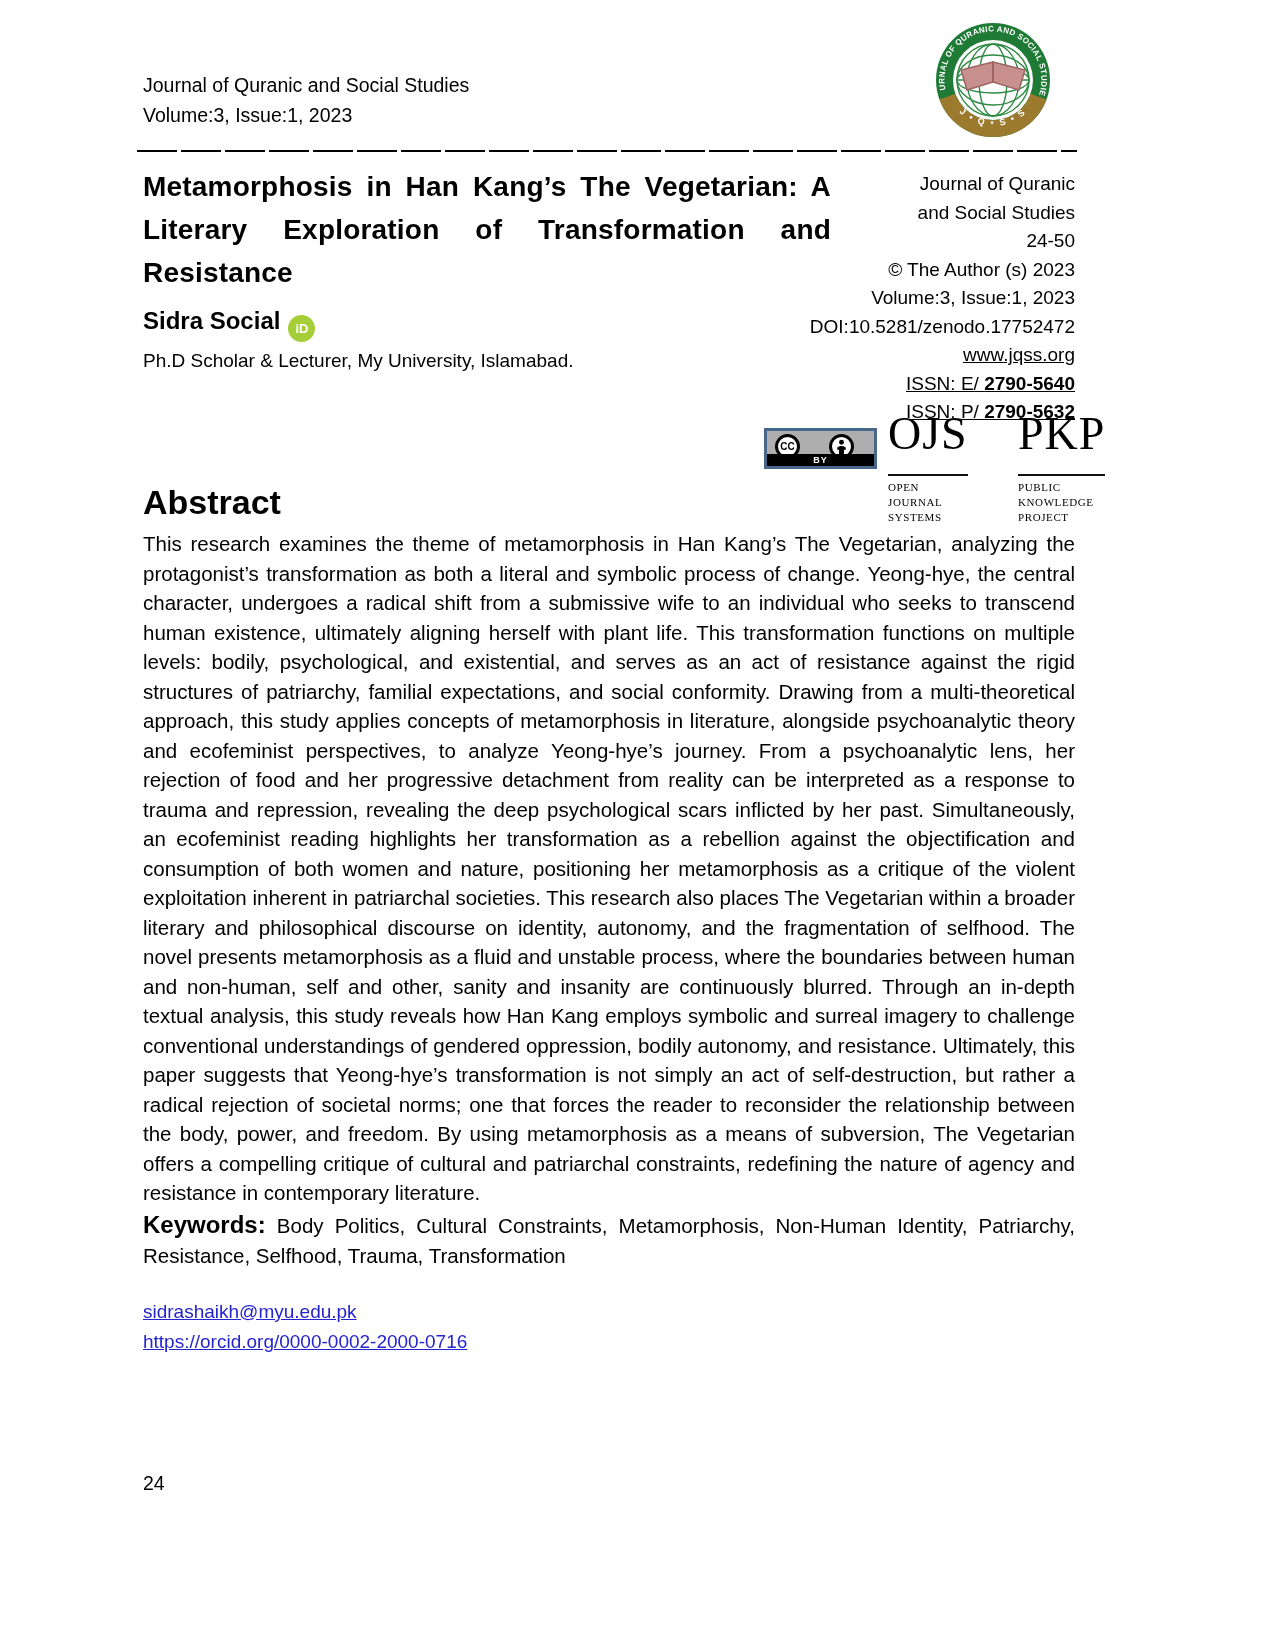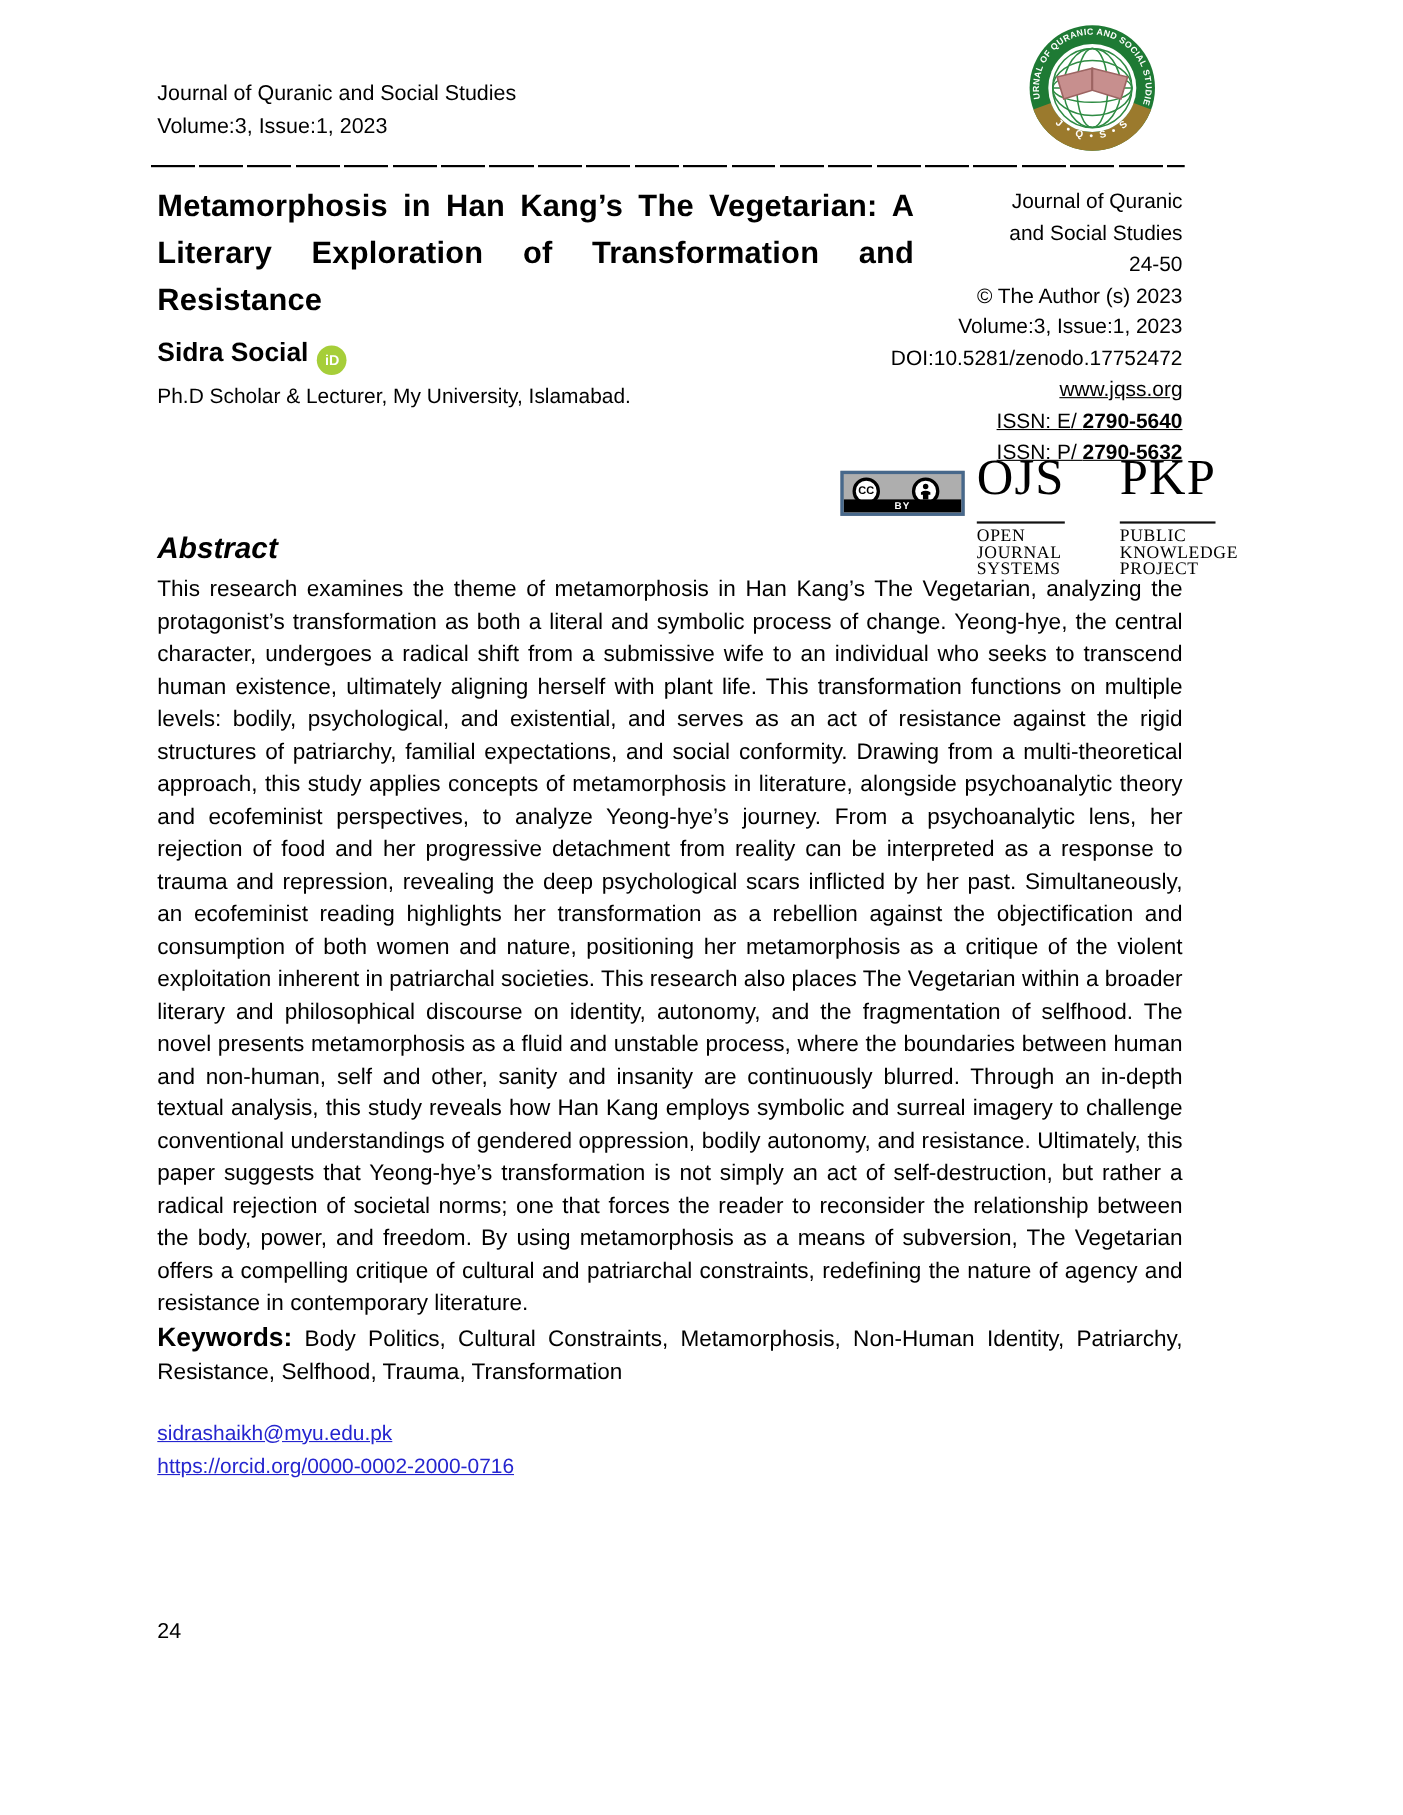--- a/index.html
+++ b/index.html
@@ -62,27 +62,27 @@
   .cc-badge .strip {
     position: absolute; left: 0; bottom: 0; width: 100%; height: 12px; background: #000;
     color: #fff; font-size: 9px; font-weight: bold; text-align: center; line-height: 12px;
     letter-spacing: 1px;
   }
   .press-logo { position: absolute; font-family: "Liberation Serif", "DejaVu Serif", serif; }
   .press-logo .big {
     font-size: 46px; line-height: 44px; letter-spacing: 1px;
     border-bottom: 2px solid #111; padding-bottom: 18px; display: inline-block;
   }
-  .press-logo .small { font-size: 16px; line-height: 15px; letter-spacing: 0.6px; margin-top: 4px; }
+  .press-logo .small { font-size: 11px; line-height: 15px; letter-spacing: 0.6px; margin-top: 4px; }
   .ojs { left: 888px; top: 412px; }
   .pkp { left: 1018px; top: 412px; }
 
   
   .body-flow { position: absolute; left: 143px; top: 483px; width: 932px; }
-  .abstract-heading { font-size: 27px; font-weight: bold; margin-bottom: 7px; font-style: italic; }
+  .abstract-heading { font-size: 34px; font-weight: bold; margin-bottom: 7px; }
   .abstract-text {
     font-size: 20.5px; line-height: 29.5px; text-align: justify; text-justify: inter-word;
   }
   .keywords { font-size: 20.5px; line-height: 30px; text-align: justify; margin-top: 2px; }
   .keywords .kw-label { font-size: 24px; font-weight: bold; }
   .corresponding { font-size: 19px; font-weight: bold; margin-top: 3px; }
   .links { margin-top: 26px; font-size: 19px; line-height: 30px; }
   .links a { color: #2525cf; text-decoration: underline; cursor: pointer; display: inline-block; }
 
   .page-number { position: absolute; left: 143px; top: 1472px; font-size: 19.5px; }

